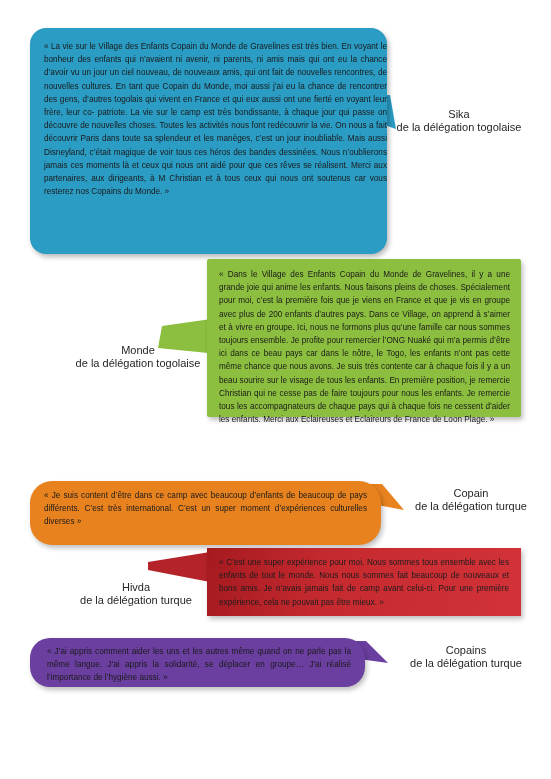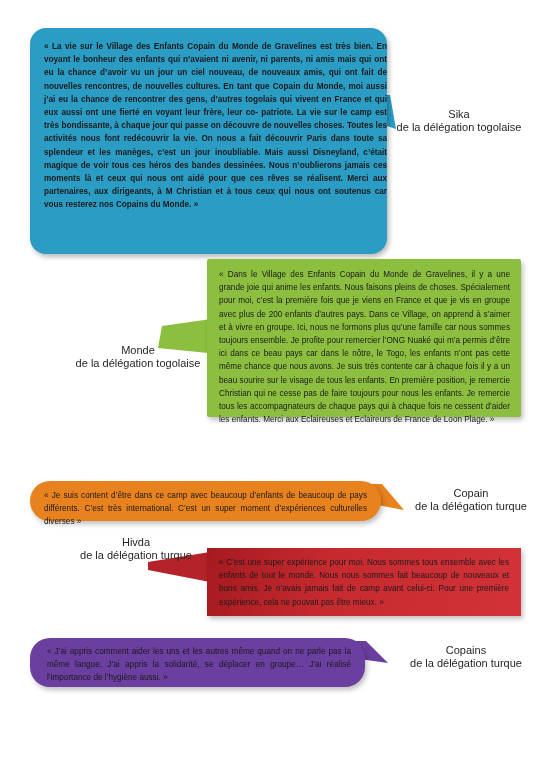--- a/index.html
+++ b/index.html
@@ -61,37 +61,36 @@
   .caption .del { display: block; text-align: center; }
 
   
   #bubble-sika {
     left: 30px;  top: 28px;
     width: 357px; height: 226px;
     background: #2B9CC4;
     border-radius: 16px;
     padding: 12px 0 10px 14px;
     box-shadow: 2px 3px 5px rgba(0,0,0,.28);
-    font-weight: bold;
   }
   #tail-sika { left: 330px; top: 95px; }
 
   #bubble-maria {
     left: 207px; top: 259px;
     width: 314px; height: 158px;
     background: #8CBF3F;
     border-radius: 2px;
     padding: 9px 11px 8px 12px;
     box-shadow: 2px 3px 5px rgba(0,0,0,.25);
   }
   #tail-maria { left: 158px; top: 318px; }
 
   #bubble-dilvin {
     left: 30px;  top: 481px;
-    width: 351px; height: 40px;
+    width: 351px; height: 64px;
     background: #E8821E;
     border-radius: 22px;
     padding: 8px 14px 6px 14px;
     box-shadow: 2px 3px 5px rgba(0,0,0,.25);
   }
   #tail-dilvin { left: 340px; top: 484px; }
 
   #bubble-hivda {
     left: 207px; top: 548px;
     width: 314px; height: 68px;
@@ -111,21 +110,21 @@
     border-radius: 20px;
     padding: 7px 14px 6px 17px;
     box-shadow: 2px 3px 5px rgba(0,0,0,.25);
   }
   #tail-zeynep { left: 330px; top: 641px; }
 
   
   #caption-sika   { left: 379px; top: 108px;  width: 160px; }
   #caption-maria  { left: 58px;  top: 344px;  width: 160px; }
   #caption-dilvin { left: 400px; top: 487px;  width: 142px; }
-  #caption-hivda  { left: 56px;  top: 536px;  width: 160px; }
+  #caption-hivda  { left: 56px;  top: 581px;  width: 160px; }
   #caption-zeynep { left: 391px; top: 644px;  width: 150px; }
 </style>
 </head>
 <body>
 
 <div class="stage">
 
   <svg class="tail" id="tail-sika" width="72" height="48" viewBox="0 0 72 48">
     <polygon points="0,0 60,0 66,34 0,12" fill="#2B9CC4"></polygon>
   </svg>

